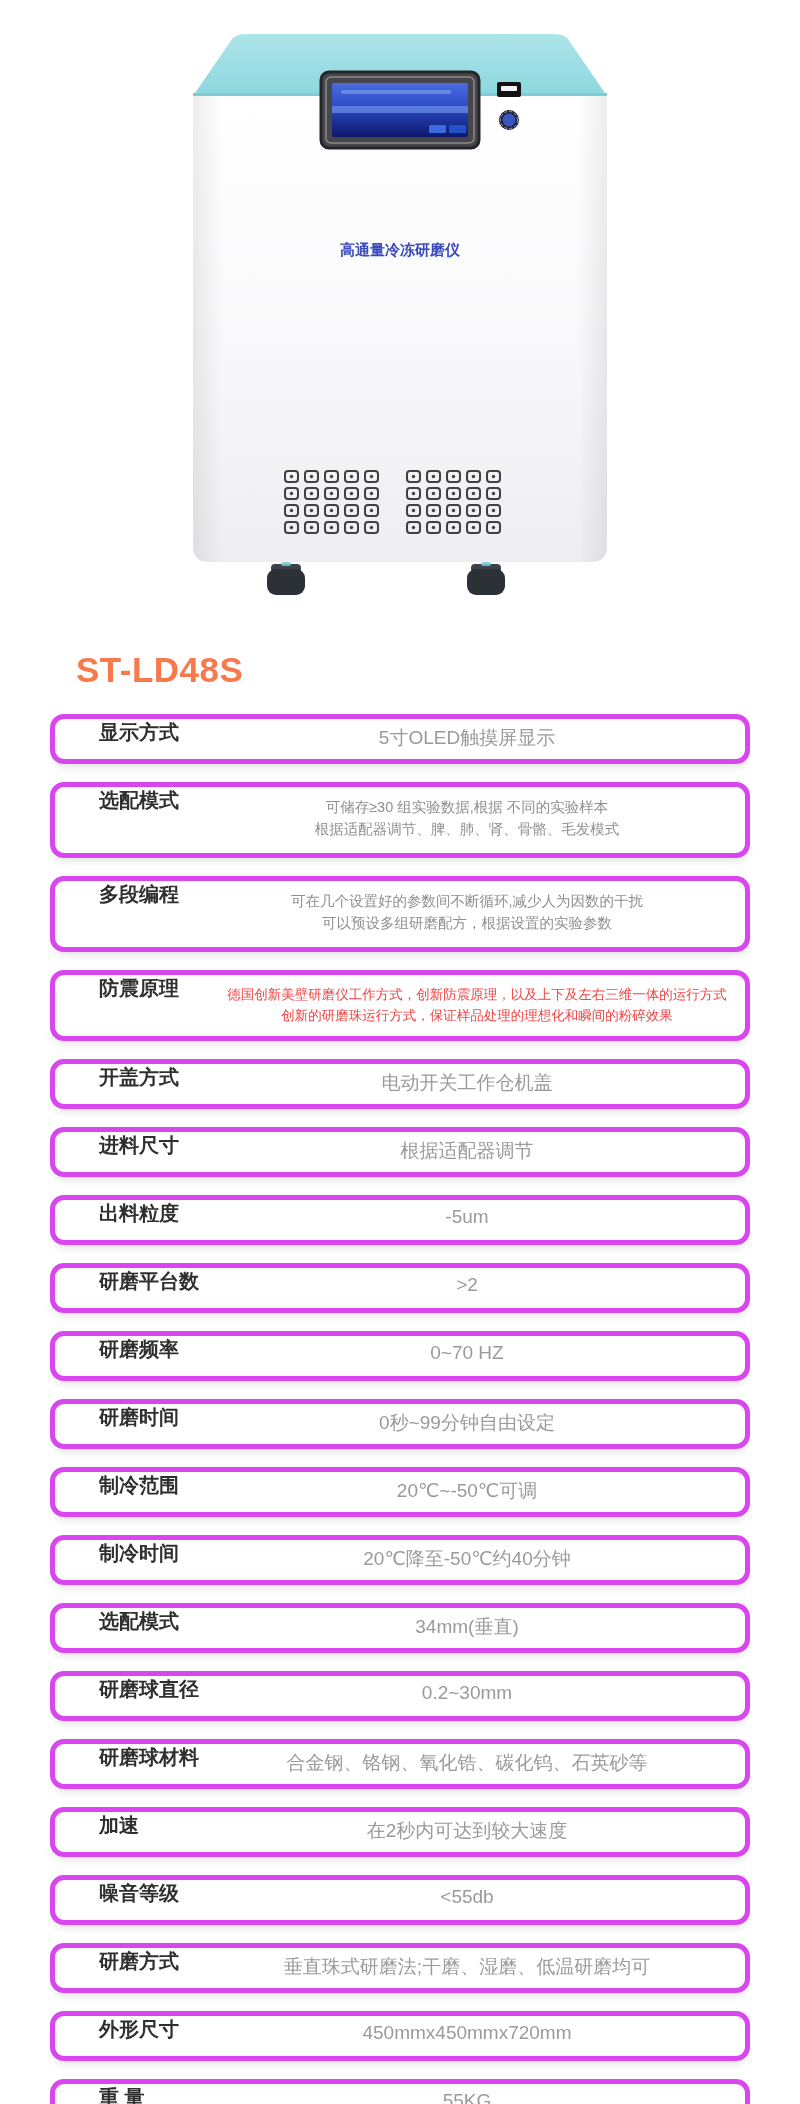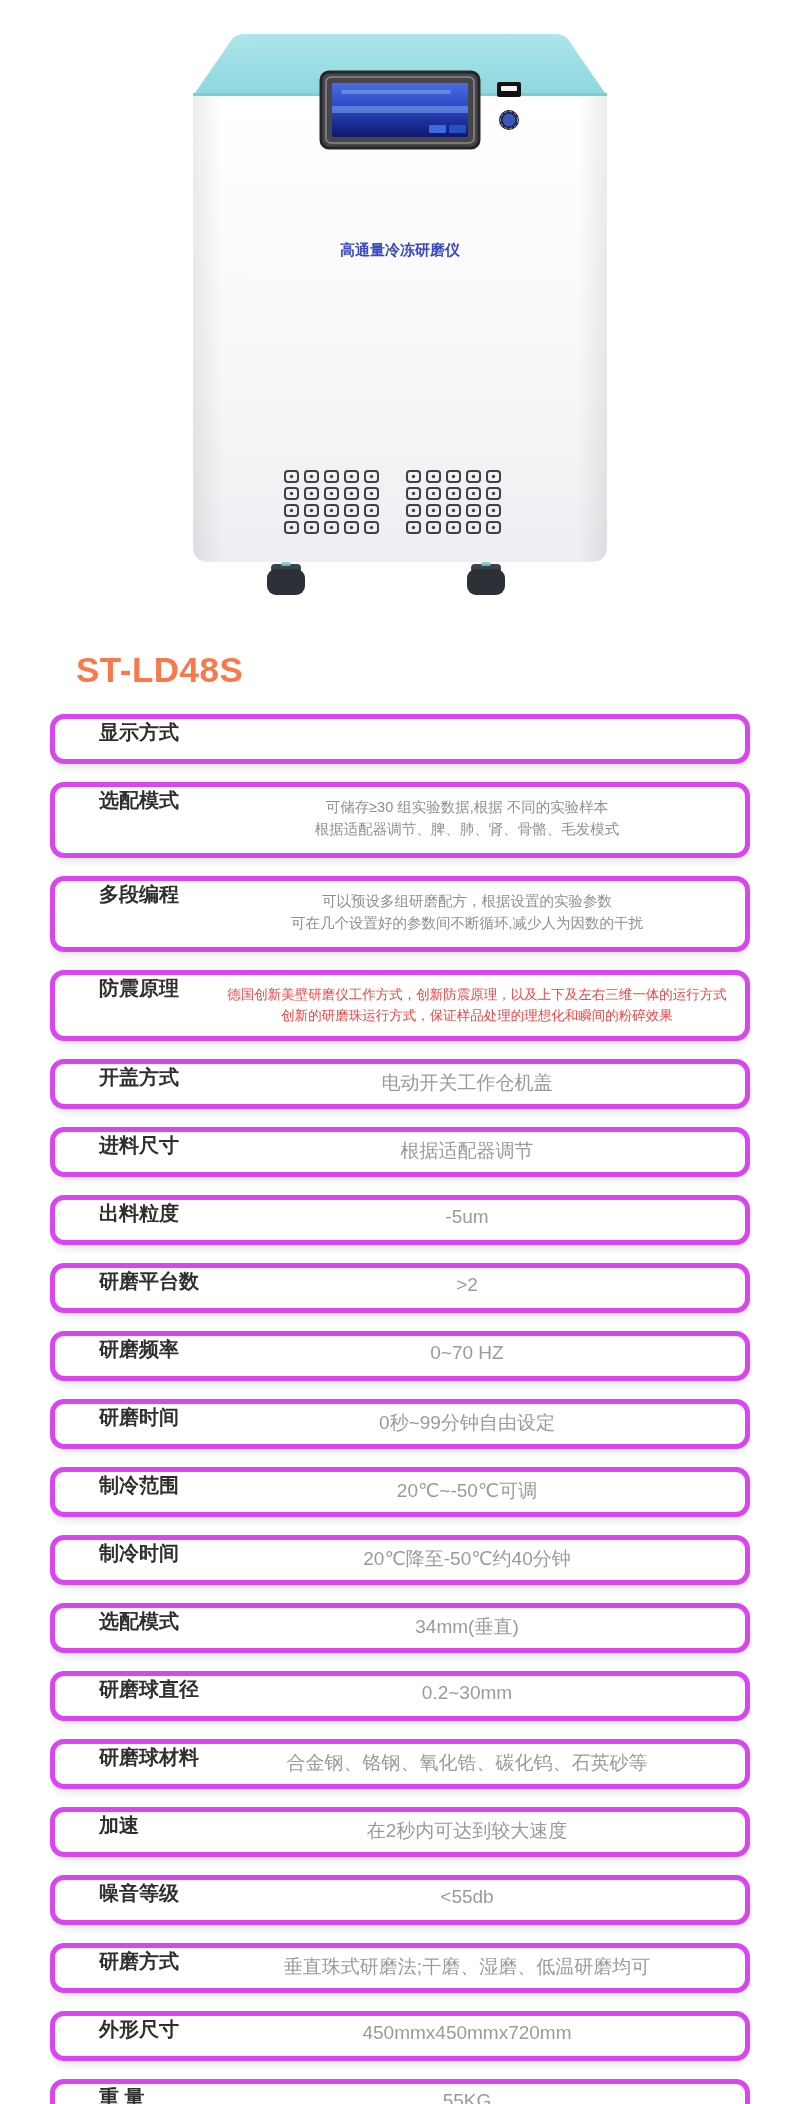--- a/index.html
+++ b/index.html
@@ -206,33 +206,34 @@
       <rect x="0" y="7" width="38" height="26" rx="9" fill="#2c3137"></rect>
     </g>
   </svg>
 </div>
 
 <h1 class="model-title">ST-LD48S</h1>
 
 <div class="spec-table">
     <div class="spec-row">
     <div class="spec-label">显示方式</div>
+    <div class="spec-value">5寸OLED触摸屏显示</div>
   </div>
     <div class="spec-row">
     <div class="spec-label">选配模式</div>
     <div class="spec-value sm">
         <div class="line">可储存≥30 组实验数据,根据 不同的实验样本</div>
         <div class="line">根据适配器调节、脾、肺、肾、骨骼、毛发模式</div>
       </div>
   </div>
     <div class="spec-row">
     <div class="spec-label">多段编程</div>
     <div class="spec-value sm">
+        <div class="line">可在几个设置好的参数间不断循环,减少人为因数的干扰</div>
         <div class="line">可以预设多组研磨配方，根据设置的实验参数</div>
-        <div class="line">可在几个设置好的参数间不断循环,减少人为因数的干扰</div>
       </div>
   </div>
     <div class="spec-row">
     <div class="spec-label">防震原理</div>
     <div class="spec-value xs">
         <div class="line">德国创新美壁研磨仪工作方式，创新防震原理，以及上下及左右三维一体的运行方式</div>
         <div class="line">创新的研磨珠运行方式，保证样品处理的理想化和瞬间的粉碎效果</div>
       </div>
   </div>
     <div class="spec-row">

